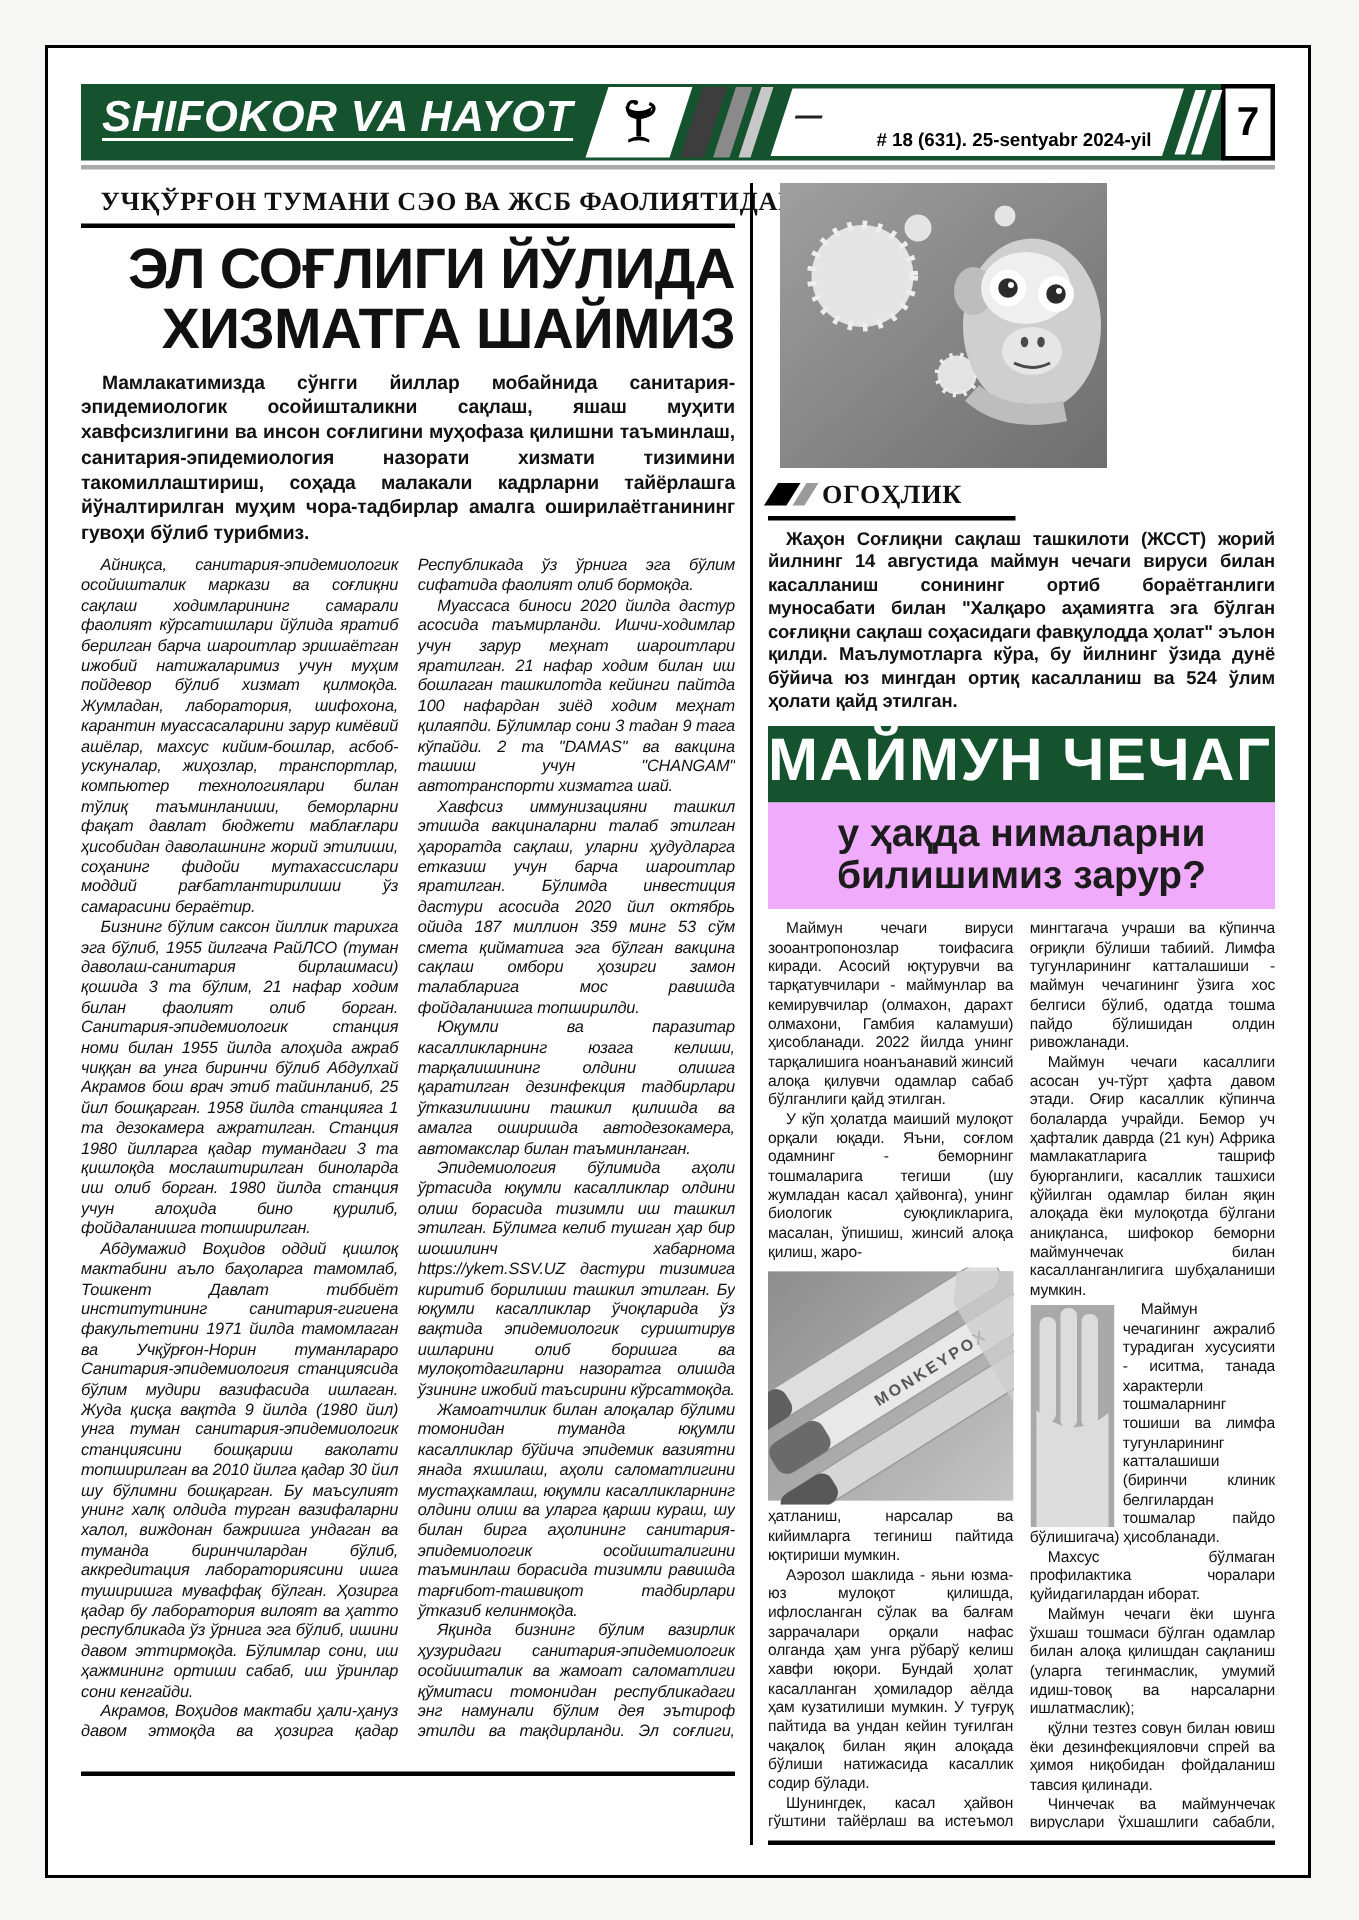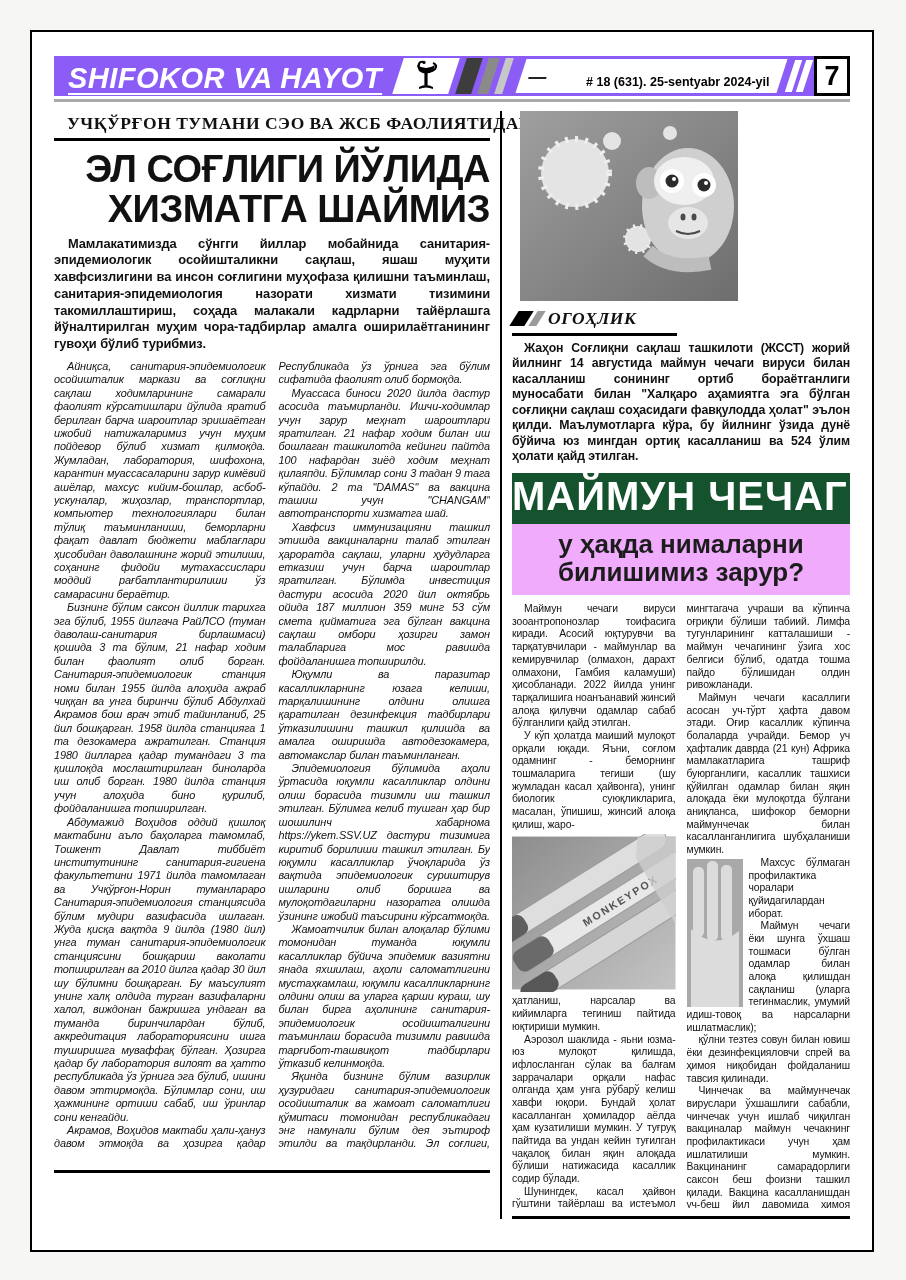--- a/index.html
+++ b/index.html
@@ -12,21 +12,21 @@
     overflow:hidden;
   }
   .frame {
     position:absolute; left:30px; top:30px; right:32px; bottom:28px;
     border:2px solid #000;
     background:#fff;
     padding:24px 22px 16px 22px;
     overflow:hidden;
   }
   
-  .masthead { display:flex; align-items:stretch; height:40px; background:#8b5cf6; position:relative; }
+  .masthead { display:flex; align-items:stretch; height:51px; background:#14532d; position:relative; }
   .mast-title {
     color:#fff; font-style:italic; font-weight:bold; font-size:29px;
     line-height:44px; padding:0 12px 0 14px; letter-spacing:.5px;
     text-decoration:underline; text-underline-offset:5px; white-space:nowrap;
   }
   .mast-logo { width:56px; background:#fff; transform:skewX(-18deg); margin:2px 4px; display:flex; align-items:center; justify-content:center; }
   .mast-logo svg { transform:skewX(18deg); }
   .stripe { transform:skewX(-18deg); margin:2px 3px; }
   .stripe.s1 { width:16px; background:#3d3d3d; }
   .stripe.s2 { width:11px; background:#8a8a8a; }
@@ -49,21 +49,21 @@
   .content { display:flex; gap:10px; margin-top:9px; height:1108px; }
   .art-left { width:436px; display:flex; flex-direction:column; }
   .v-divider { width:2px; background:#000; }
   .art-right { flex:1; display:flex; flex-direction:column; min-width:0; }
 
   
   .kicker { display:flex; align-items:center; gap:7px; border-bottom:3px solid #000; padding:2px 2px 4px 2px; }
   .kicker .sl1 { width:15px; height:15px; background:#000; transform:skewX(-32deg); }
   .kicker .sl2 { width:8px; height:15px; background:#9a9a9a; transform:skewX(-32deg); margin-left:-3px; }
   .kicker-text { font-family:"Liberation Serif", serif; font-weight:bold; font-size:17.5px; letter-spacing:.5px; white-space:nowrap; }
-  .kicker.small { width:165px;font-style:italic; }
+  .kicker.small { width:165px; }
 
   
   .left-title { font-size:38px; font-weight:900; line-height:1.06; text-align:right; margin:8px 0 6px 0; letter-spacing:-.5px; }
   .lead { font-weight:bold; font-size:12.9px; line-height:1.3; text-align:justify; text-indent:14px; letter-spacing:-.1px; }
   .body-cols {
     margin-top:7px; columns:2; column-gap:13px; column-fill:auto;
     height:802px; overflow:hidden;
     font-size:10.9px; line-height:1.23; text-align:justify; letter-spacing:-.1px;font-style:italic;
   }
   .body-cols p { text-indent:13px; }
@@ -205,20 +205,21 @@
           <div style="display:contents"><p class="noindent">мингтагача учраши ва кўпинча оғриқли бўлиши табиий. Лимфа тугунларининг катталашиши - маймун чечагининг ўзига хос белгиси бўлиб, одатда тошма пайдо бўлишидан олдин ривожланади.</p><p>Маймун чечаги касаллиги асосан уч-тўрт ҳафта давом этади. Оғир касаллик кўпинча болаларда учрайди. Бемор уч ҳафталик даврда (21 кун) Африка мамлакатларига ташриф буюрганлиги, касаллик ташхиси қўйилган одамлар билан яқин алоқада ёки мулоқотда бўлгани аниқланса, шифокор беморни маймунчечак билан касалланганлигига шубҳаланиши мумкин.</p></div>
           <svg class="hand-img" viewBox="0 0 56 148">
             <rect width="56" height="148" fill="#a9a9a9"></rect>
             <g fill="#dcdcdc">
               <rect x="6" y="8" width="11" height="70" rx="5"></rect>
               <rect x="20" y="2" width="11" height="80" rx="5"></rect>
               <rect x="34" y="6" width="11" height="76" rx="5"></rect>
               <path d="M4 70 Q28 92 52 72 L52 148 L4 148 Z"></path>
             </g>
           </svg>
+          <p>Маймун чечагининг ажралиб турадиган хусусияти - иситма, танада характерли тошмаларнинг тошиши ва лимфа тугунларининг катталашиши (биринчи клиник белгилардан тошмалар пайдо бўлишигача) ҳисобланади.</p>
           <div style="display:contents"><p>Махсус бўлмаган профилактика чоралари қуйидагилардан иборат.</p><p>Маймун чечаги ёки шунга ўхшаш тошмаси бўлган одамлар билан алоқа қилишдан сақланиш (уларга тегинмаслик, умумий идиш-товоқ ва нарсаларни ишлатмаслик);</p><p>қўлни тезтез совун билан ювиш ёки дезинфекцияловчи спрей ва ҳимоя ниқобидан фойдаланиш тавсия қилинади.</p><p>Чинчечак ва маймунчечак вируслари ўхшашлиги сабабли, чинчечак учун ишлаб чиқилган вакциналар маймун чечакнинг профилактикаси учун ҳам ишлатилиши мумкин. Вакцинанинг самарадорлиги саксон беш фоизни ташкил қилади. Вакцина касалланишдан уч-беш йил давомида ҳимоя қилади.</p></div>
           
         </div>
       </div>
 
       <div class="rule"></div>
     </div>
   </div>
 </div>
 

